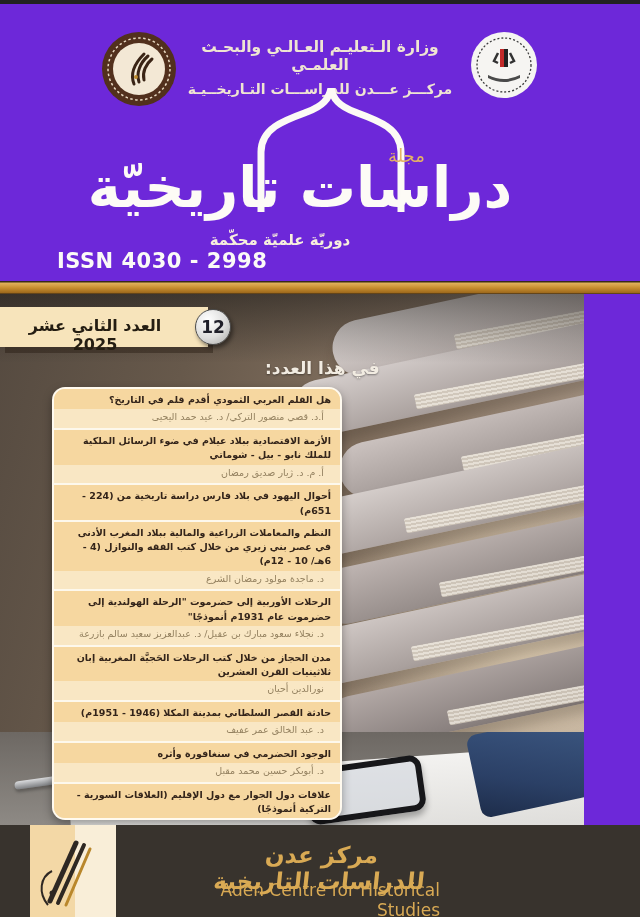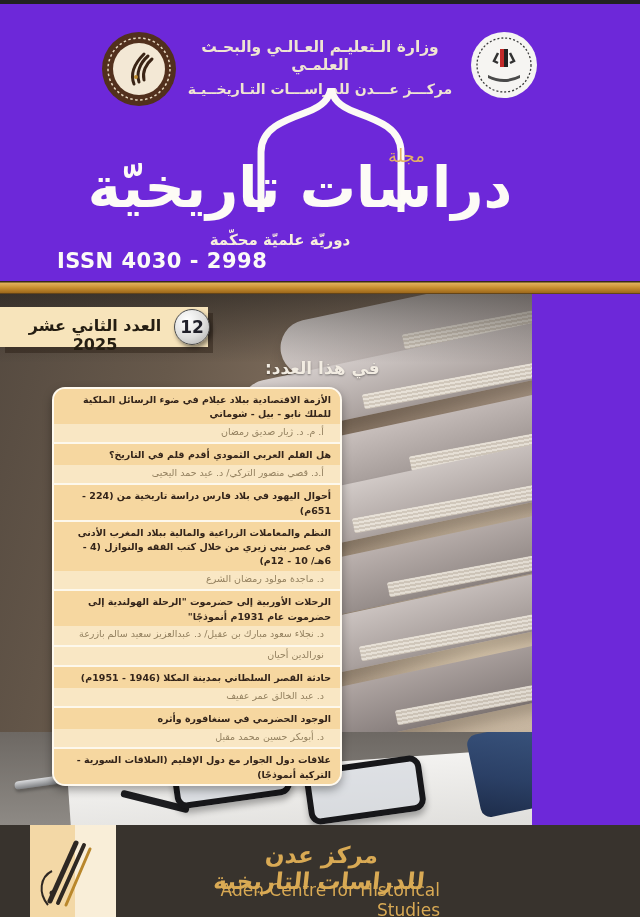--- a/index.html
+++ b/index.html
@@ -22,21 +22,21 @@
   .big-title { position:absolute; left:50px; top:138px; width:500px; text-align:center; direction:rtl;
                font-size:56px; font-weight:bold; color:#fdfbf6; white-space:nowrap; line-height:1.65; }
   .subtitle { position:absolute; left:180px; top:227px; width:200px; text-align:center; direction:rtl;
               font-size:15px; font-weight:bold; color:#f7eedd; }
   .issn { position:absolute; left:57px; top:245px; font-size:21px; font-weight:bold; color:#fbfaf7; letter-spacing:.5px; }
 
   .gold-bar { position:absolute; left:0; top:277px; width:640px; height:13px;
               background:linear-gradient(180deg,#3a2c17 0 1px,#e2b25c 2px,#c68d2e 7px,#9c681c 12px,#2a2117 13px); }
 
   
-  .photo { position:absolute; left:0; top:290px; width:532px; height:531px; overflow:hidden;
+  .photo { position:absolute; left:0; top:290px; width:584px; height:531px; overflow:hidden;
            background:
              radial-gradient(circle at 90% 64%, rgba(255,238,205,.6), rgba(255,238,205,0) 36%),
              linear-gradient(105deg,#554a40 0%,#67594b 28%,#82705f 55%,#9d8b7a 78%,#b3a291 100%); }
   .photo-shade { position:absolute; inset:0; background:linear-gradient(180deg,rgba(30,27,24,.55),rgba(30,27,24,0) 13%); }
 
   .books { position:absolute; right:-40px; top:-14px; width:350px; height:480px; }
   .book { position:absolute; width:380px; height:56px; border-radius:30px 6px 6px 30px;
           transform:rotate(-12deg); box-shadow:0 10px 12px rgba(40,30,25,.22); }
   .book::after { content:""; position:absolute; left:32%; right:6px; bottom:3px; height:15px; border-radius:2px;
           background:repeating-linear-gradient(180deg,#f0eadf 0 2px,#d6cdbf 2px 4px); opacity:.85; transform:skewY(1.5deg); }
@@ -46,21 +46,21 @@
   .b4 { top:190px; left:5px;  background:linear-gradient(175deg,#d9d2cf,#b0a7a4 70%,#918885); }
   .b5 { top:254px; left:40px; background:linear-gradient(175deg,#c0b6b3,#978e8b 70%,#7a716e); }
   .b6 { top:318px; left:12px; background:linear-gradient(175deg,#d2cac7,#a9a09d 70%,#8b8280); }
   .b7 { top:382px; left:48px; background:linear-gradient(175deg,#b4aaa7,#8b8280 70%,#6f6663); }
 
   
   .ribbon { position:absolute; left:0; top:13px; width:208px; height:40px; background:#f7e4bb;
             box-shadow:5px 6px 0 rgba(35,25,15,.42); }
   .ribbon-label { position:absolute; left:14px; top:9px; width:162px; text-align:center; direction:rtl;
                   font-size:16px; font-weight:bold; color:#241d12; }
-  .badge { position:absolute; left:174px; top:2px; width:36px; height:36px; border-radius:50%;
+  .badge { position:absolute; left:195px; top:2px; width:36px; height:36px; border-radius:50%;
            background:radial-gradient(circle at 35% 30%,#ffffff,#dddddc 55%,#a8a8a6);
            border:1px solid #4c4c4c; box-shadow:2px 3px 4px rgba(0,0,0,.45);
            display:flex; align-items:center; justify-content:center;
            font-size:17px; font-weight:bold; color:#20202a; }
 
   .contents-heading { position:absolute; left:265px; top:64px; width:160px; text-align:left; direction:rtl;
                       font-size:17px; font-weight:bold; color:#f2ece2; text-shadow:0 1px 2px rgba(0,0,0,.4); }
 
   
   .panel { position:absolute; left:52px; top:93px; width:290px; border-radius:13px; overflow:hidden;
@@ -169,39 +169,40 @@
 
     <div class="ribbon">
       <span class="ribbon-label">العدد الثاني عشر 2025</span>
       <span class="badge">12</span>
     </div>
 
     <div class="contents-heading">في هذا العدد:</div>
 
     <div class="panel">
       <div class="item">
+        <div class="item-title">هل القلم العربي الثمودي أقدم قلم في التاريخ؟</div>
+        <div class="item-author">أ.د. قصي منصور التركي/ د. عيد حمد اليحيى</div>
+      </div>
+      <div class="item">
         <div class="item-title">الأزمة الاقتصادية ببلاد عيلام في ضوء الرسائل الملكية للملك نابو - بيل - شوماتي</div>
         <div class="item-author">أ. م. د. ژيار صديق رمضان</div>
       </div>
       <div class="item">
-        <div class="item-title">هل القلم العربي الثمودي أقدم قلم في التاريخ؟</div>
-        <div class="item-author">أ.د. قصي منصور التركي/ د. عيد حمد اليحيى</div>
-      </div>
-      <div class="item">
         <div class="item-title">أحوال اليهود في بلاد فارس دراسة تاريخية من (224 - 651م)</div>
       </div>
       <div class="item">
         <div class="item-title">النظم والمعاملات الزراعية والمالية ببلاد المغرب الأدنى في عصر بني زيري من خلال كتب الفقه والنوازل (4 - 6هـ/ 10 - 12م)</div>
         <div class="item-author">د. ماجدة مولود رمضان الشرع</div>
       </div>
       <div class="item">
         <div class="item-title">الرحلات الأوربية إلى حضرموت "الرحلة الهولندية إلى حضرموت عام 1931م أنموذجًا"</div>
         <div class="item-author">د. نجلاء سعود مبارك بن عقيل/ د. عبدالعزيز سعيد سالم بازرعة</div>
       </div>
       <div class="item">
+        <div class="item-title">مدن الحجاز من خلال كتب الرحلات الحَجيَّة المغربية إبان ثلاثينيات القرن العشرين</div>
         <div class="item-author">نورالدين أحيان</div>
       </div>
       <div class="item">
         <div class="item-title">حادثة القصر السلطاني بمدينة المكلا (1946 - 1951م)</div>
         <div class="item-author">د. عبد الخالق عمر عفيف</div>
       </div>
       <div class="item">
         <div class="item-title">الوجود الحضرمي في سنغافورة وأثره</div>
         <div class="item-author">د. أبوبكر حسين محمد مقبل</div>
       </div>

